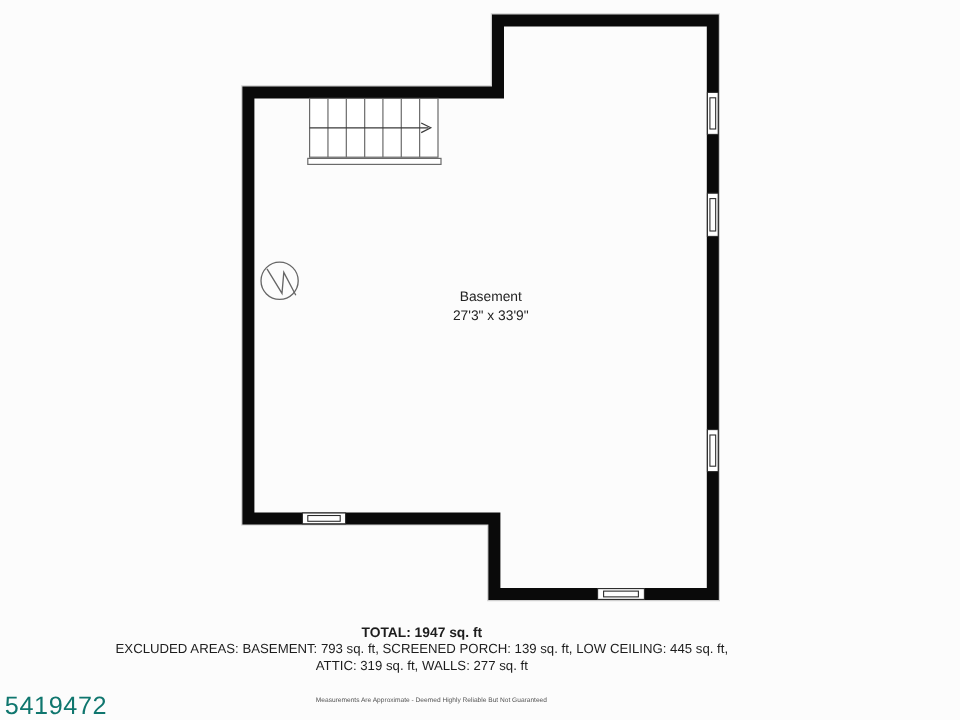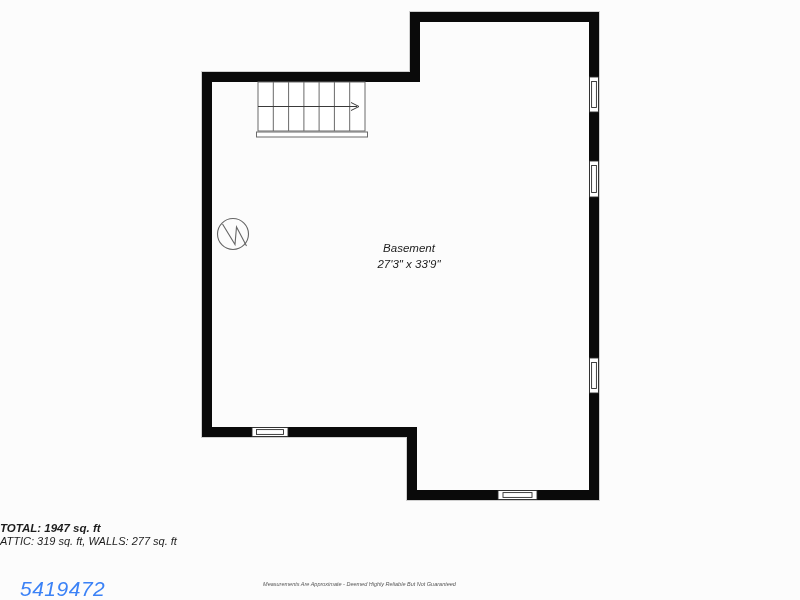--- a/index.html
+++ b/index.html
@@ -2,40 +2,40 @@
 <html><head>
 <meta charset="utf-8">
 <style>
   html,body{margin:0;padding:0;}
   body{
     width:800px;height:600px;
     background:#fcfcfc;
     font-family:"Liberation Sans","DejaVu Sans",sans-serif;
     overflow:hidden;
   }
-  .canvas{position:relative;width:719px;height:600px;font-style:italic;}
+  .canvas{position:relative;width:719px;height:600px;}
   .plan-svg{position:absolute;left:0;top:0;}
   .room-label{
     position:absolute;left:309px;top:240px;width:200px;
     text-align:center;color:#222;line-height:16px;font-size:11.5px;
   }
   .room-label .room-name{display:block;}
   .room-label .room-dims{display:block;}
   .summary{
     position:absolute;left:0;right:16px;top:522px;
-    color:#1d1d1d;font-size:11px;line-height:13.4px;
+    text-align:center;color:#1d1d1d;font-size:11px;line-height:13.4px;
   }
   .summary .total{font-weight:bold;font-size:11.5px;}
   .disclaimer{
     position:absolute;left:0;right:0;top:581px;
     text-align:center;color:#555;font-size:5.5px;line-height:7px;
   }
   .listing-id{
-    position:absolute;left:20px;top:578px;
-    color:#3b82f6;font-size:21px;line-height:22px;letter-spacing:0.5px;
+    position:absolute;left:4px;top:578px;
+    color:#0f766e;font-size:21px;line-height:22px;letter-spacing:0.5px;
   }
 </style>
 </head>
 <body>
 
 <div class="canvas">
 
   <svg class="plan-svg" width="800" height="600" viewBox="0 0 800 600">
 
     <path d="M202,72 H410 V12 H599 V500 H407 V437 H202 Z" fill="none" stroke="#d0d0d0" stroke-width="2"></path>
@@ -87,20 +87,21 @@
     </g>
   </svg>
 
   <div class="room-label">
     <span class="room-name">Basement</span>
     <span class="room-dims">27'3" x 33'9"</span>
   </div>
 
   <div class="summary">
     <div class="total">TOTAL: 1947 sq. ft</div>
+    <div>EXCLUDED AREAS: BASEMENT: 793 sq. ft, SCREENED PORCH: 139 sq. ft, LOW CEILING: 445 sq. ft,</div>
     <div>ATTIC: 319 sq. ft, WALLS: 277 sq. ft</div>
   </div>
 
   <div class="disclaimer">Measurements Are Approximate - Deemed Highly Reliable But Not Guaranteed</div>
 
   <div class="listing-id">5419472</div>
 
 </div>
 
 </body></html>

